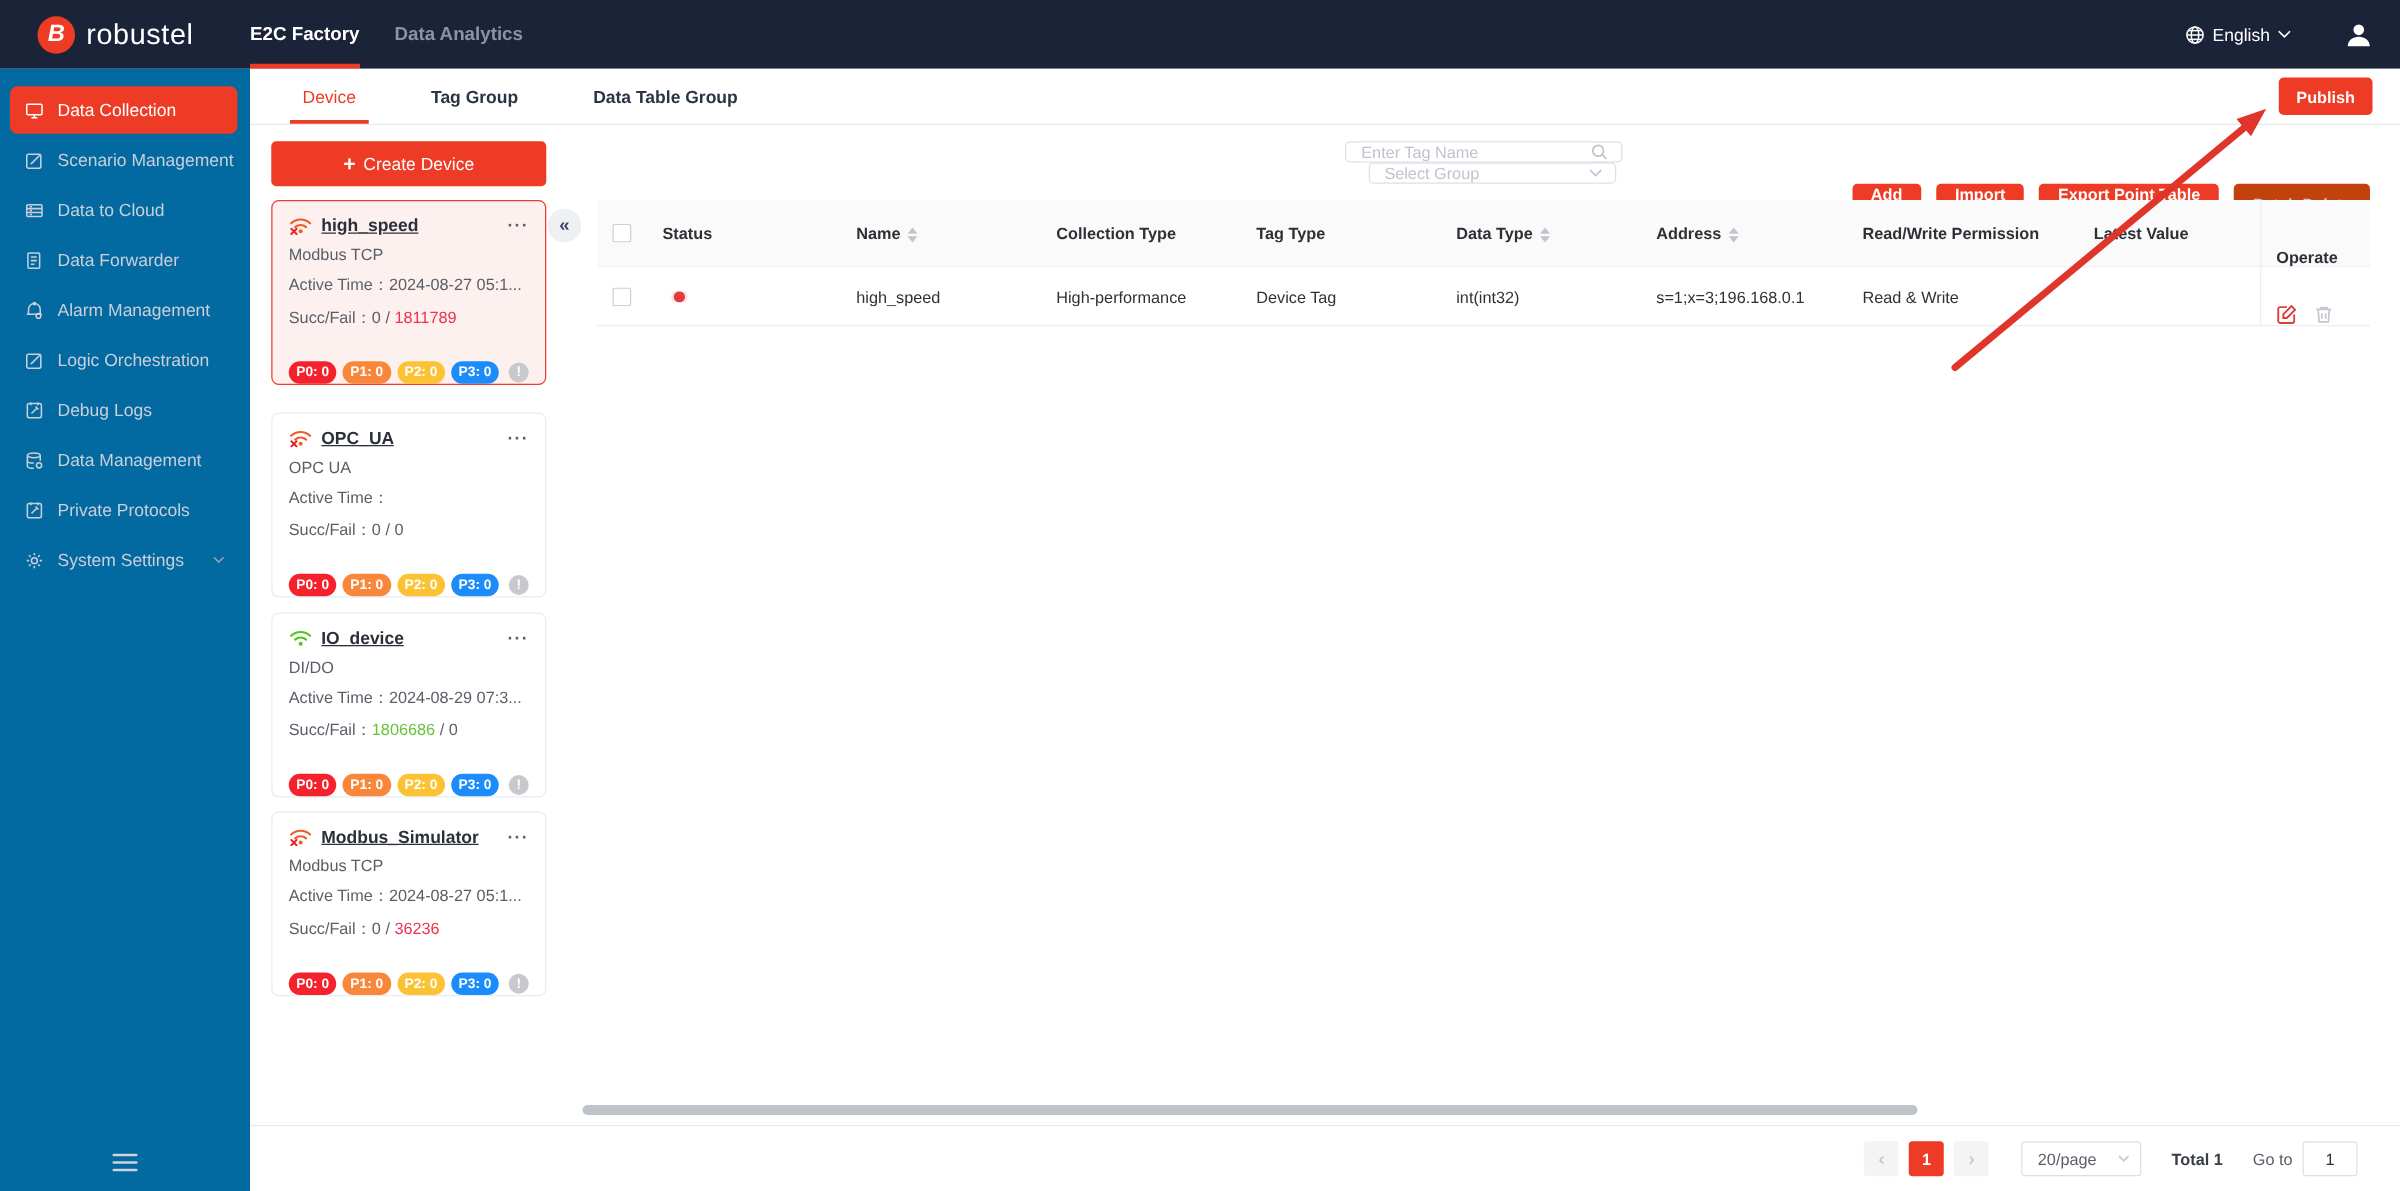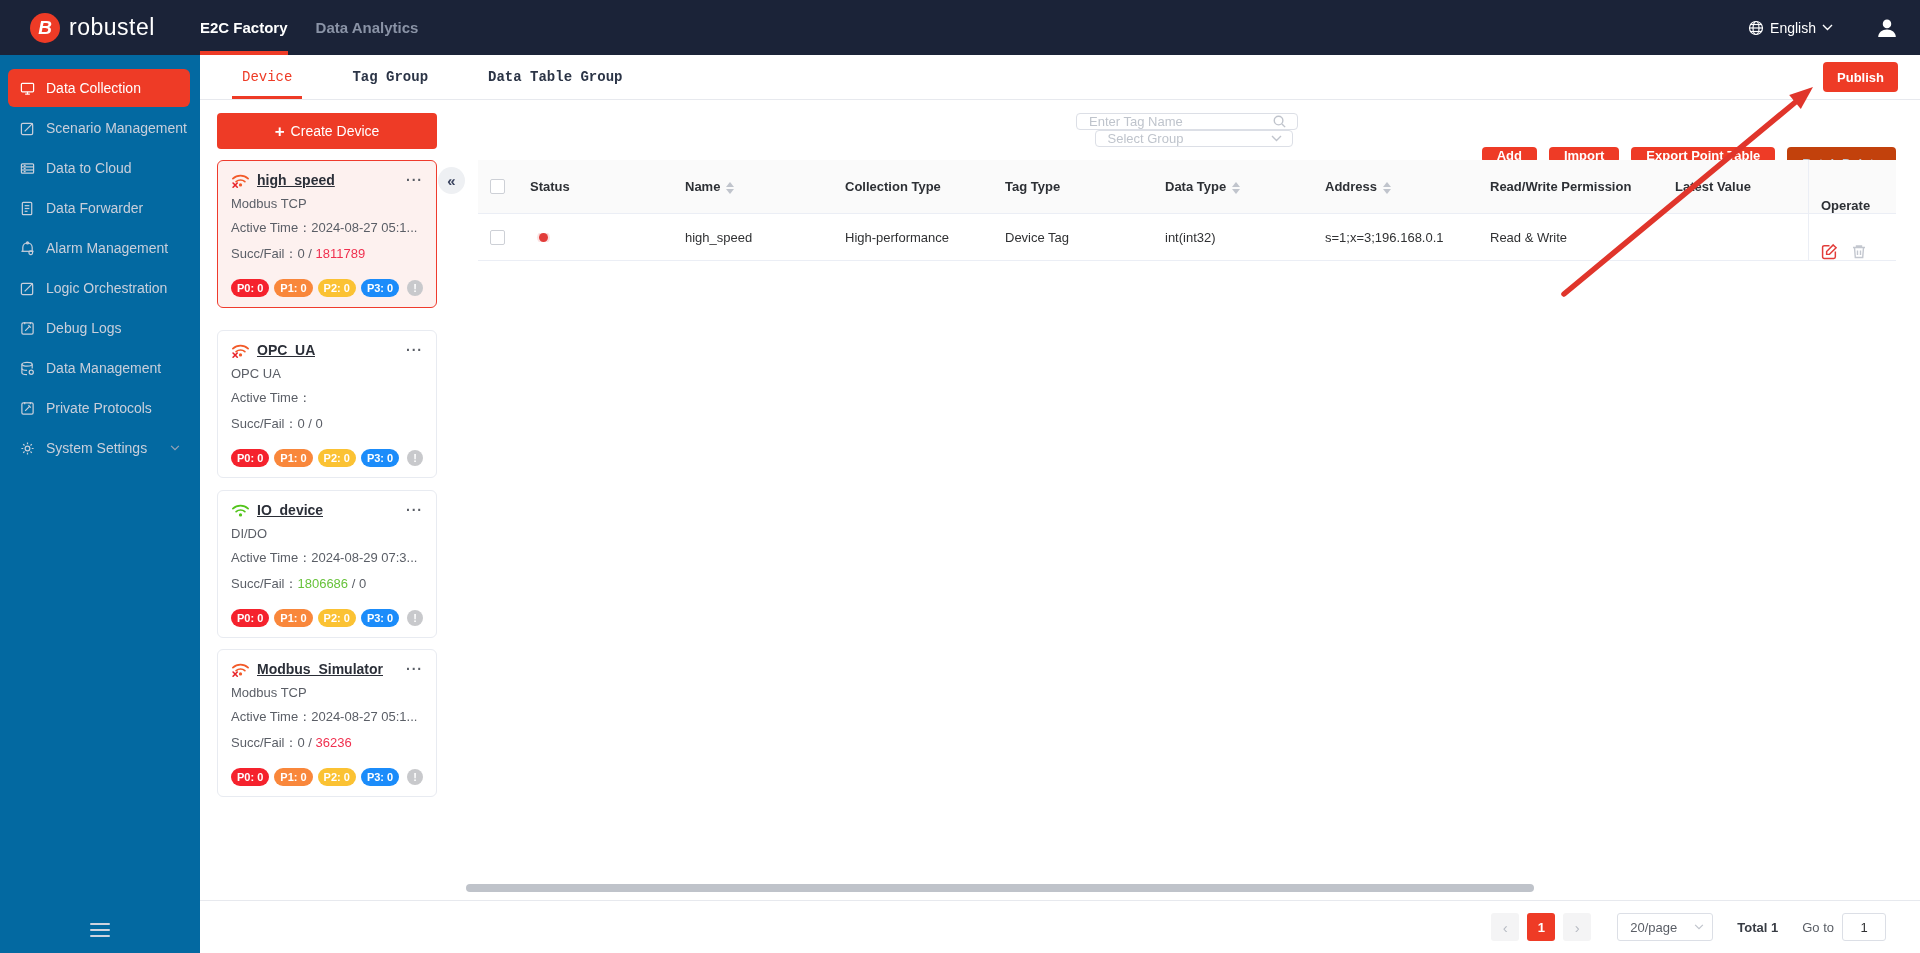--- a/index.html
+++ b/index.html
@@ -23,42 +23,42 @@
   #sidebar { position:absolute; left:0; top:55px; width:200px; height:898px; background:#0369a1; padding-top:13px; }
   .side-item { height:40px; display:flex; align-items:center; gap:11px; padding-left:20px; color:#c9cfdb; font-size:14px; cursor:pointer; white-space:nowrap; }
   .side-item svg { flex:0 0 auto; }
   .side-item.active { background:#ee3b26; color:#fff; margin:1px 10px 1px 8px; height:38px; border-radius:6px; padding-left:12px; }
   .side-chevron { margin-left:12px; }
   #side-burger { position:absolute; left:90px; bottom:12px; width:20px; cursor:pointer; }
   #side-burger i { display:block; height:2px; background:#cfd4df; margin:4px 0; border-radius:1px; }
 
   
   #tabbar { position:absolute; left:200px; top:55px; width:1720px; height:45px; background:#fff; border-bottom:1px solid #e7e9ee; display:flex; align-items:center; padding-left:42px; gap:60px; }
-  .tab { font-size:14px; font-weight:600; color:#2b3446; cursor:pointer; position:relative; height:100%; display:flex; align-items:center;font-family:Liberation Mono, monospace; }
+  .tab { font-size:14px; font-weight:600; color:#2b3446; cursor:pointer; position:relative; height:100%; display:flex; align-items:center; }
   .tab.active { color:#ee3b26; font-weight:400; }
   .tab.active::after { content:""; position:absolute; left:-10px; right:-10px; bottom:0; height:3px; background:#ee3b26; }
   #publish-btn { position:absolute; right:22px; top:7px; height:30px; padding:0 14px; background:#ee3b26; color:#fff; font-size:13px; font-weight:600; border:none; border-radius:4px; cursor:pointer; }
 
   
   #v-divider { position:absolute; left:452px; top:100px; width:1px; height:800px; background:#e8eaee; }
   #collapse-btn { position:absolute; left:438px; top:167px; width:27px; height:27px; border-radius:50%; background:#eef0f3; color:#3c4560; font-size:15px; font-weight:bold; display:flex; align-items:center; justify-content:center; cursor:pointer; z-index:5; }
 
   
   #panel { position:absolute; left:200px; top:100px; width:252px; height:800px; background:#fff; }
   #create-btn { position:absolute; left:17px; top:13px; width:220px; height:36px; background:#ee3b26; color:#fff; border:none; border-radius:4px; font-size:14px; cursor:pointer; display:flex; align-items:center; justify-content:center; gap:6px; font-family:inherit; }
   #create-btn .plus { font-size:17px; font-weight:bold; line-height:1; }
   .card { position:absolute; left:17px; width:220px; height:148px; border:1px solid #e8ebf1; border-radius:6px; background:#fff; padding:11px 13px; cursor:pointer; }
   .card.selected { border:1px solid #ef3b2d; background:#fdf1ef; }
   .card-head { display:flex; align-items:center; gap:7px; }
   .dev-name { font-size:14px; font-weight:bold; color:#2b2f38; text-decoration:underline; white-space:nowrap; overflow:hidden; }
   .card-more { margin-left:auto; color:#5a5e66; font-weight:bold; letter-spacing:1px; font-size:14px; cursor:pointer; line-height:0.6; }
   .card-line { font-size:13px; color:#5a5e66; margin-top:8px; white-space:nowrap; overflow:hidden; }
   .val-red { color:#f0304f; }
   .val-green { color:#67c23a; }
-  .badges { display:flex; align-items:center; gap:5px; margin-top:16px; }
+  .badges { display:flex; align-items:center; gap:5px; margin-top:26px; }
   .badge { color:#fff; font-size:11px; font-weight:bold; padding:3px 6px; border-radius:10px; white-space:nowrap; }
   .b0 { background:#f5222d; } .b1 { background:#f9873b; } .b2 { background:#fbc233; } .b3 { background:#1b8cfa; }
   .warn-dot { margin-left:auto; width:16px; height:16px; border-radius:50%; background:#c8c9cc; color:#fff; font-size:11px; font-weight:bold; display:flex; align-items:center; justify-content:center; }
   .wifi-err { color:#f25a29; }
   .wifi-ok  { color:#52c41a; }
   .wifi-ok .wifi-x { display:none; }
 
   
   #content { position:absolute; left:452px; top:100px; width:1468px; height:800px; background:#fff; }
   #toolbar { position:absolute; left:26px; right:24px; top:13px; height:32px; display:flex; align-items:center;flex-direction:column; }

